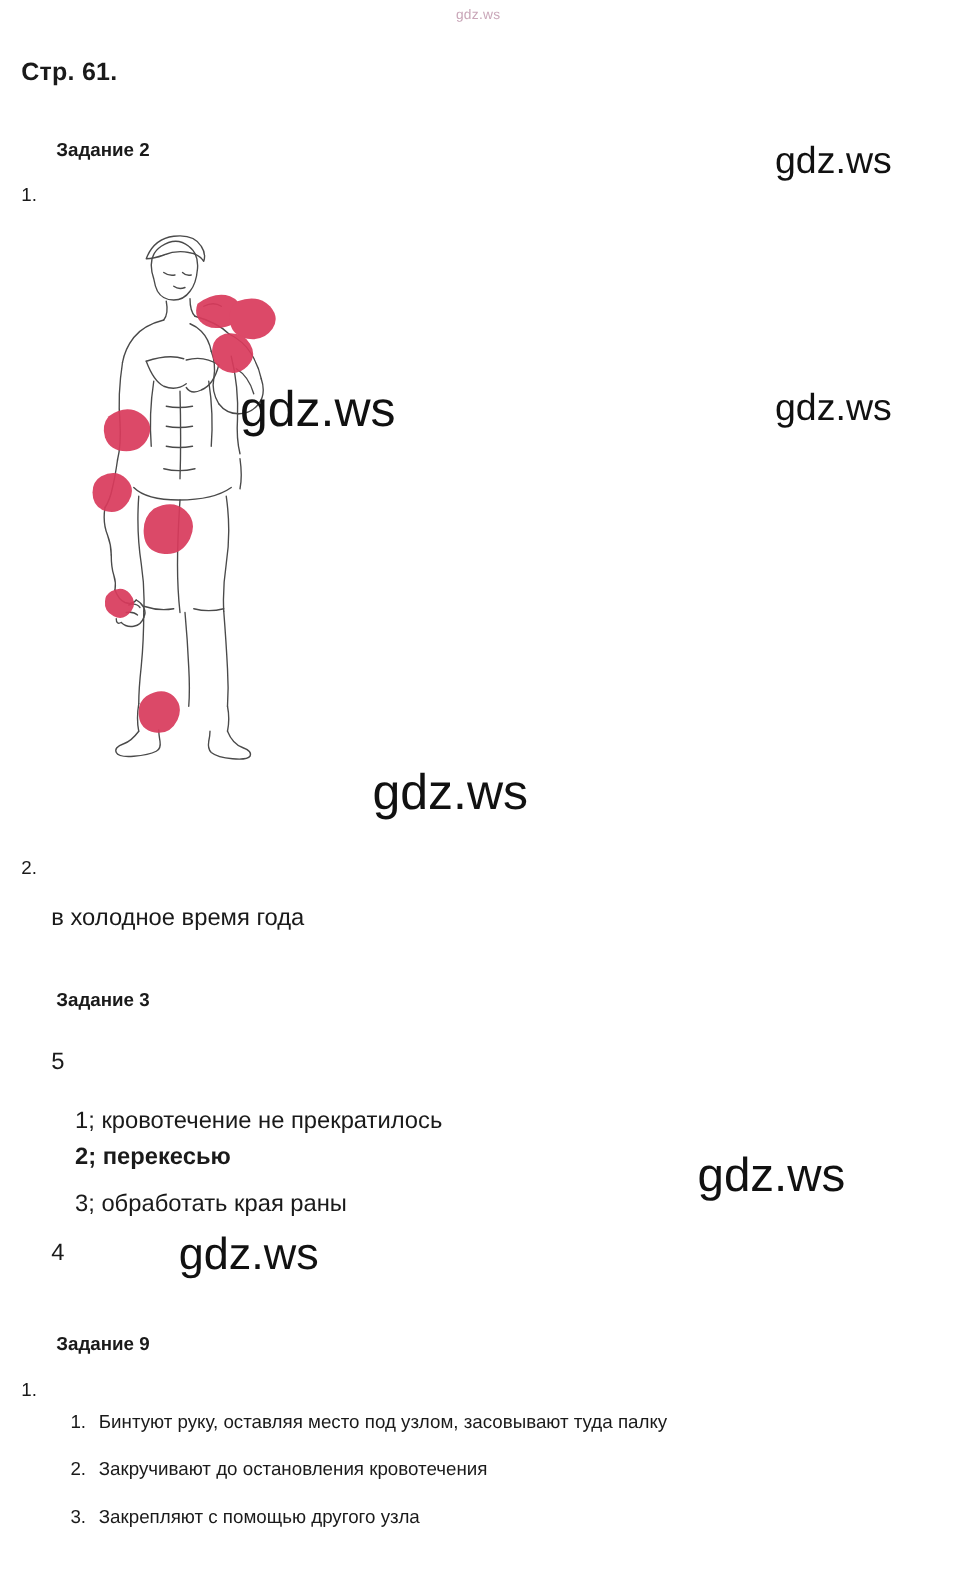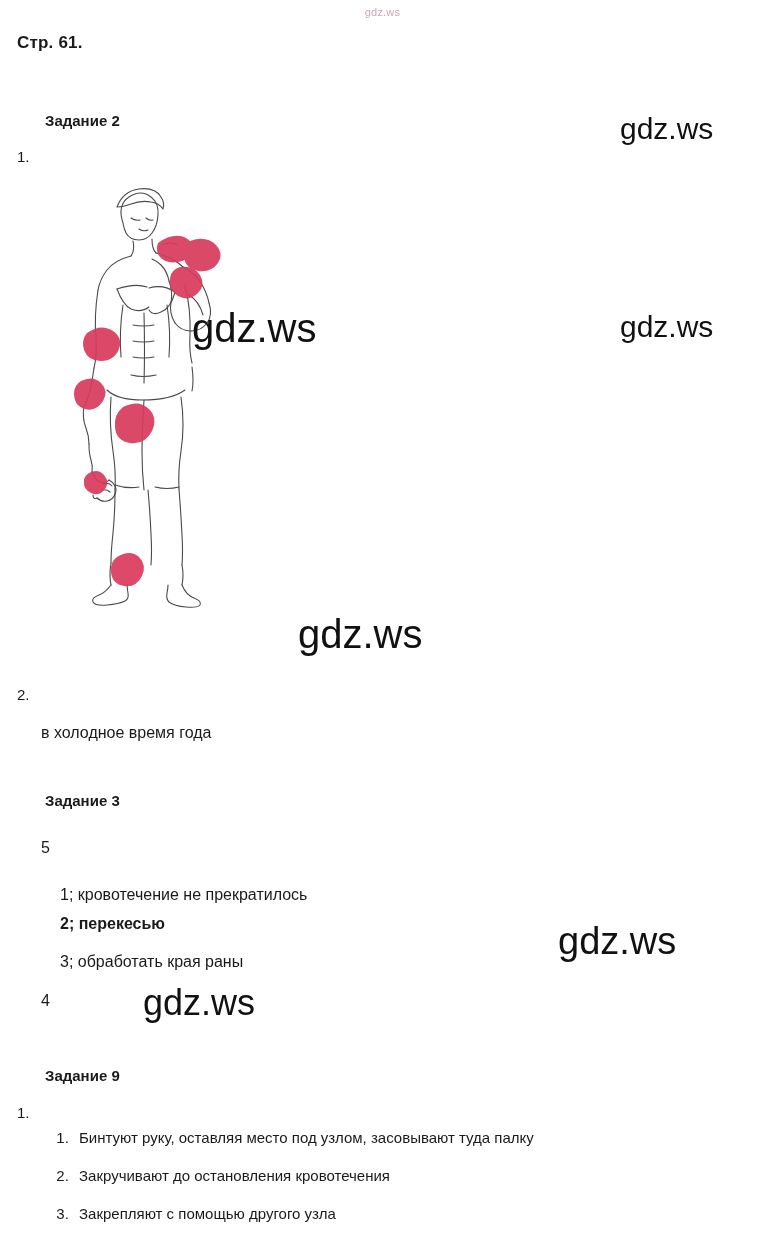--- a/index.html
+++ b/index.html
@@ -40,23 +40,23 @@
   }
   .wm-a { top: 112px; left: 620px; font-size: 30px; }
   .wm-b { top: 306px; left: 192px; font-size: 40px; }
   .wm-c { top: 310px; left: 620px; font-size: 30px; }
   .wm-d { top: 612px; left: 298px; font-size: 40px; }
   .wm-e { top: 920px; left: 558px; font-size: 38px; }
   .wm-f { top: 982px; left: 143px; font-size: 36px; }
 
   .page-num {
     position: absolute;
-    top: 33px;
+    top: 47px;
     left: 17px;
-    font-size: 17px;
+    font-size: 20px;
     font-weight: bold;
     letter-spacing: 0.2px;
   }
 
   .task-head {
     position: absolute;
     left: 17px;
     font-size: 15px;
     font-weight: bold;
     margin-left: 28px;
@@ -69,21 +69,21 @@
     position: absolute;
     left: 17px;
     font-size: 15px;
   }
   .n1 { top: 148px; }
   .n2 { top: 686px; }
   .n1b { top: 1104px; }
 
   .para {
     position: absolute;
-    font-size: 16px;
+    font-size: 19px;
     color: #1a1a1a;
   }
   .p-cold { left: 41px; top: 724px; }
   .p-5 { left: 41px; top: 839px; }
   .p-l1 { left: 60px; top: 886px; }
   .p-l2 { left: 60px; top: 915px; font-weight: bold; }
   .p-l3 { left: 60px; top: 953px; text-align: center; }
   .p-l4 { left: 41px; top: 992px; }
 
   .ol-list {

